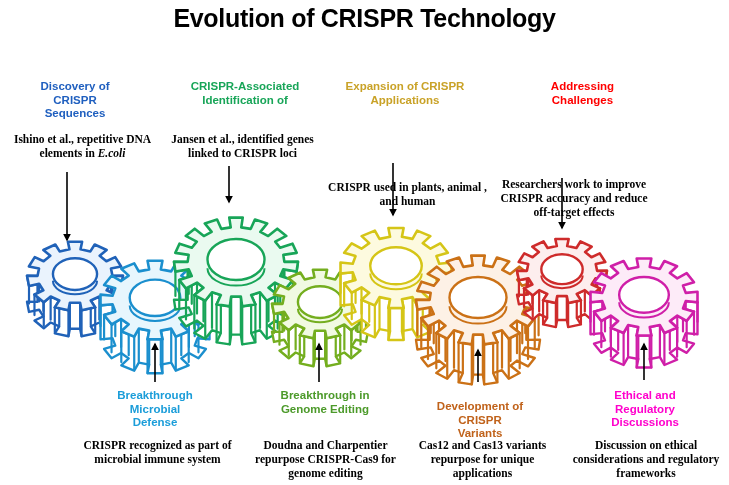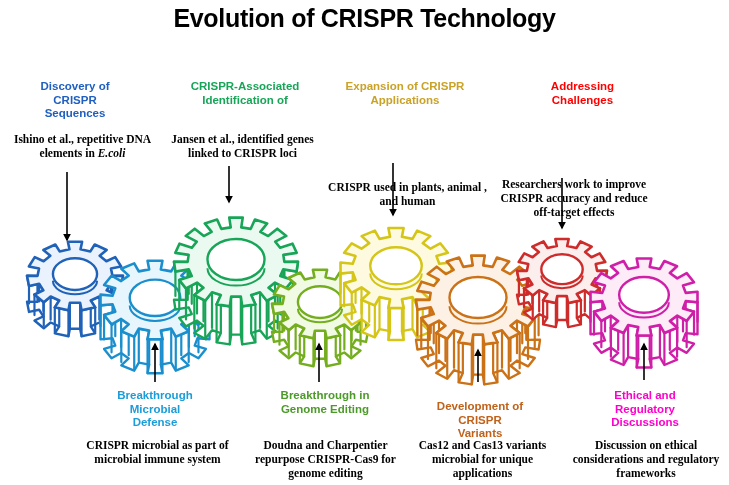--- a/index.html
+++ b/index.html
@@ -373,31 +373,31 @@
       <div>CRISPR</div>
       <div>Variants</div>
     </div>
   <div class="hdr" style="left: 570px; top: 389px; width: 150px; color: rgb(255, 0, 204); text-align: center;">
       <div>Ethical and</div>
       <div>Regulatory</div>
       <div>Discussions</div>
     </div>
 
   <div class="desc" style="left:70px;top:438px;width:175px;">
-      <div>CRISPR microbial as part of</div>
+      <div>CRISPR recognized as part of</div>
       <div>microbial immune system</div>
     </div>
   <div class="desc" style="left:238px;top:438px;width:175px;">
       <div>Doudna and Charpentier</div>
       <div>repurpose CRISPR-Cas9 for</div>
       <div>genome editing</div>
     </div>
   <div class="desc" style="left:400px;top:438px;width:165px;">
       <div>Cas12 and Cas13 variants</div>
-      <div>microbial for unique</div>
+      <div>repurpose for unique</div>
       <div>applications</div>
     </div>
   <div class="desc" style="left:560px;top:438px;width:172px;">
       <div>Discussion on ethical</div>
       <div>considerations and regulatory</div>
       <div>frameworks</div>
     </div>
 
 </div>
 

